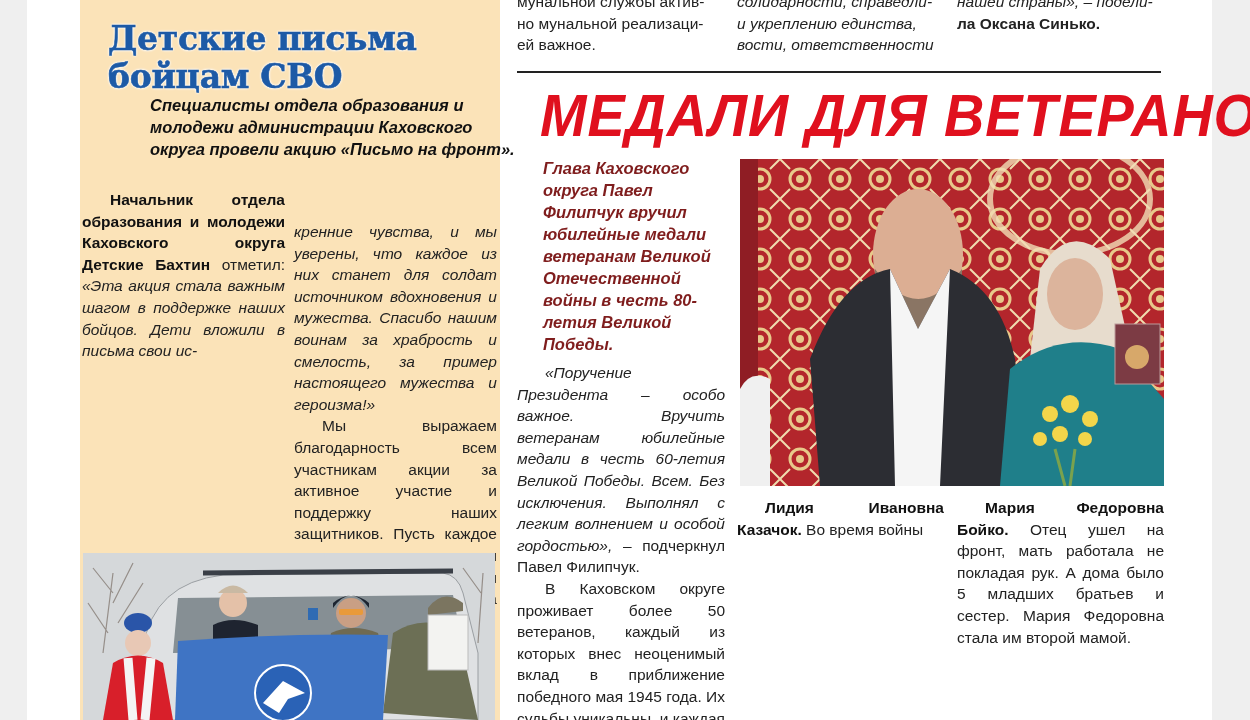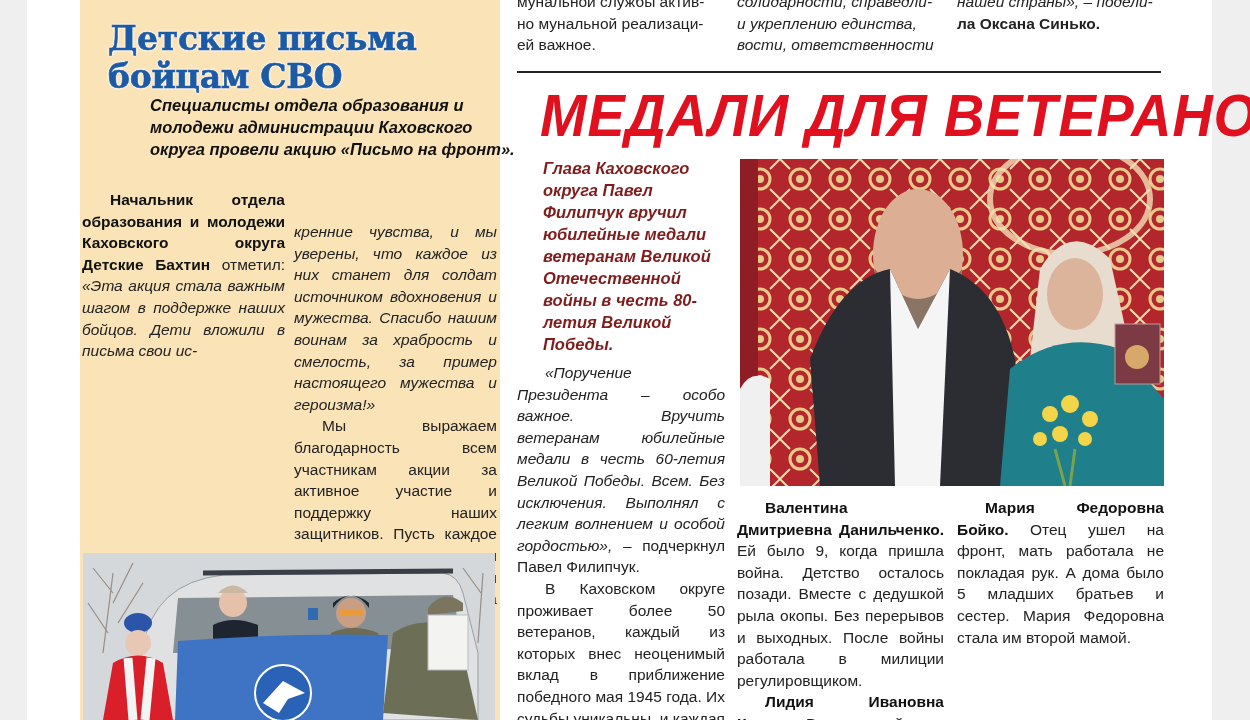--- a/index.html
+++ b/index.html
@@ -138,19 +138,18 @@
     <path d="M315 290 L325 327 M335 290 L330 327" stroke="#7aa24d" stroke-width="3"></path>
   </svg>
 </div>
 
 <div class="col med-col1">
   <p><span class="it">«Поручение Президента – особо важное. Вручить ветеранам юбилейные медали в честь 60-летия Великой Победы. Всем. Без исключения. Выполнял с легким волнением и особой гордостью»,</span><span> – подчеркнул Павел Филипчук.</span></p>
   <p>В Каховском округе проживает более 50 ветеранов, каждый из которых внес неоценимый вклад в приближение победного мая 1945 года. Их судьбы уникальны, и каждая история – это свидетельство мужества и стойкости. Они пережили</p>
 </div>
 
 <div class="col med-col2">
-  <p><span class="b">Валентина Дмитриевна Данильченко.</span><span> Ей было 9, когда пришла война. Детство осталось позади. Вместе с дедушкой рыла окопы. Без перерывов и выходных. После войны работала в милиции регулировщиком.</span></p>
   <p><span class="b">Лидия Ивановна Казачок.</span><span> Во время войны</span></p>
 </div>
 
 <div class="col med-col3">
   <p><span class="b">Мария Федоровна Бойко.</span><span> Отец ушел на фронт, мать работала не покладая рук. А дома было 5 младших братьев и сестер. Мария Федоровна стала им второй мамой.</span></p>
 </div>
 
 </body></html>

